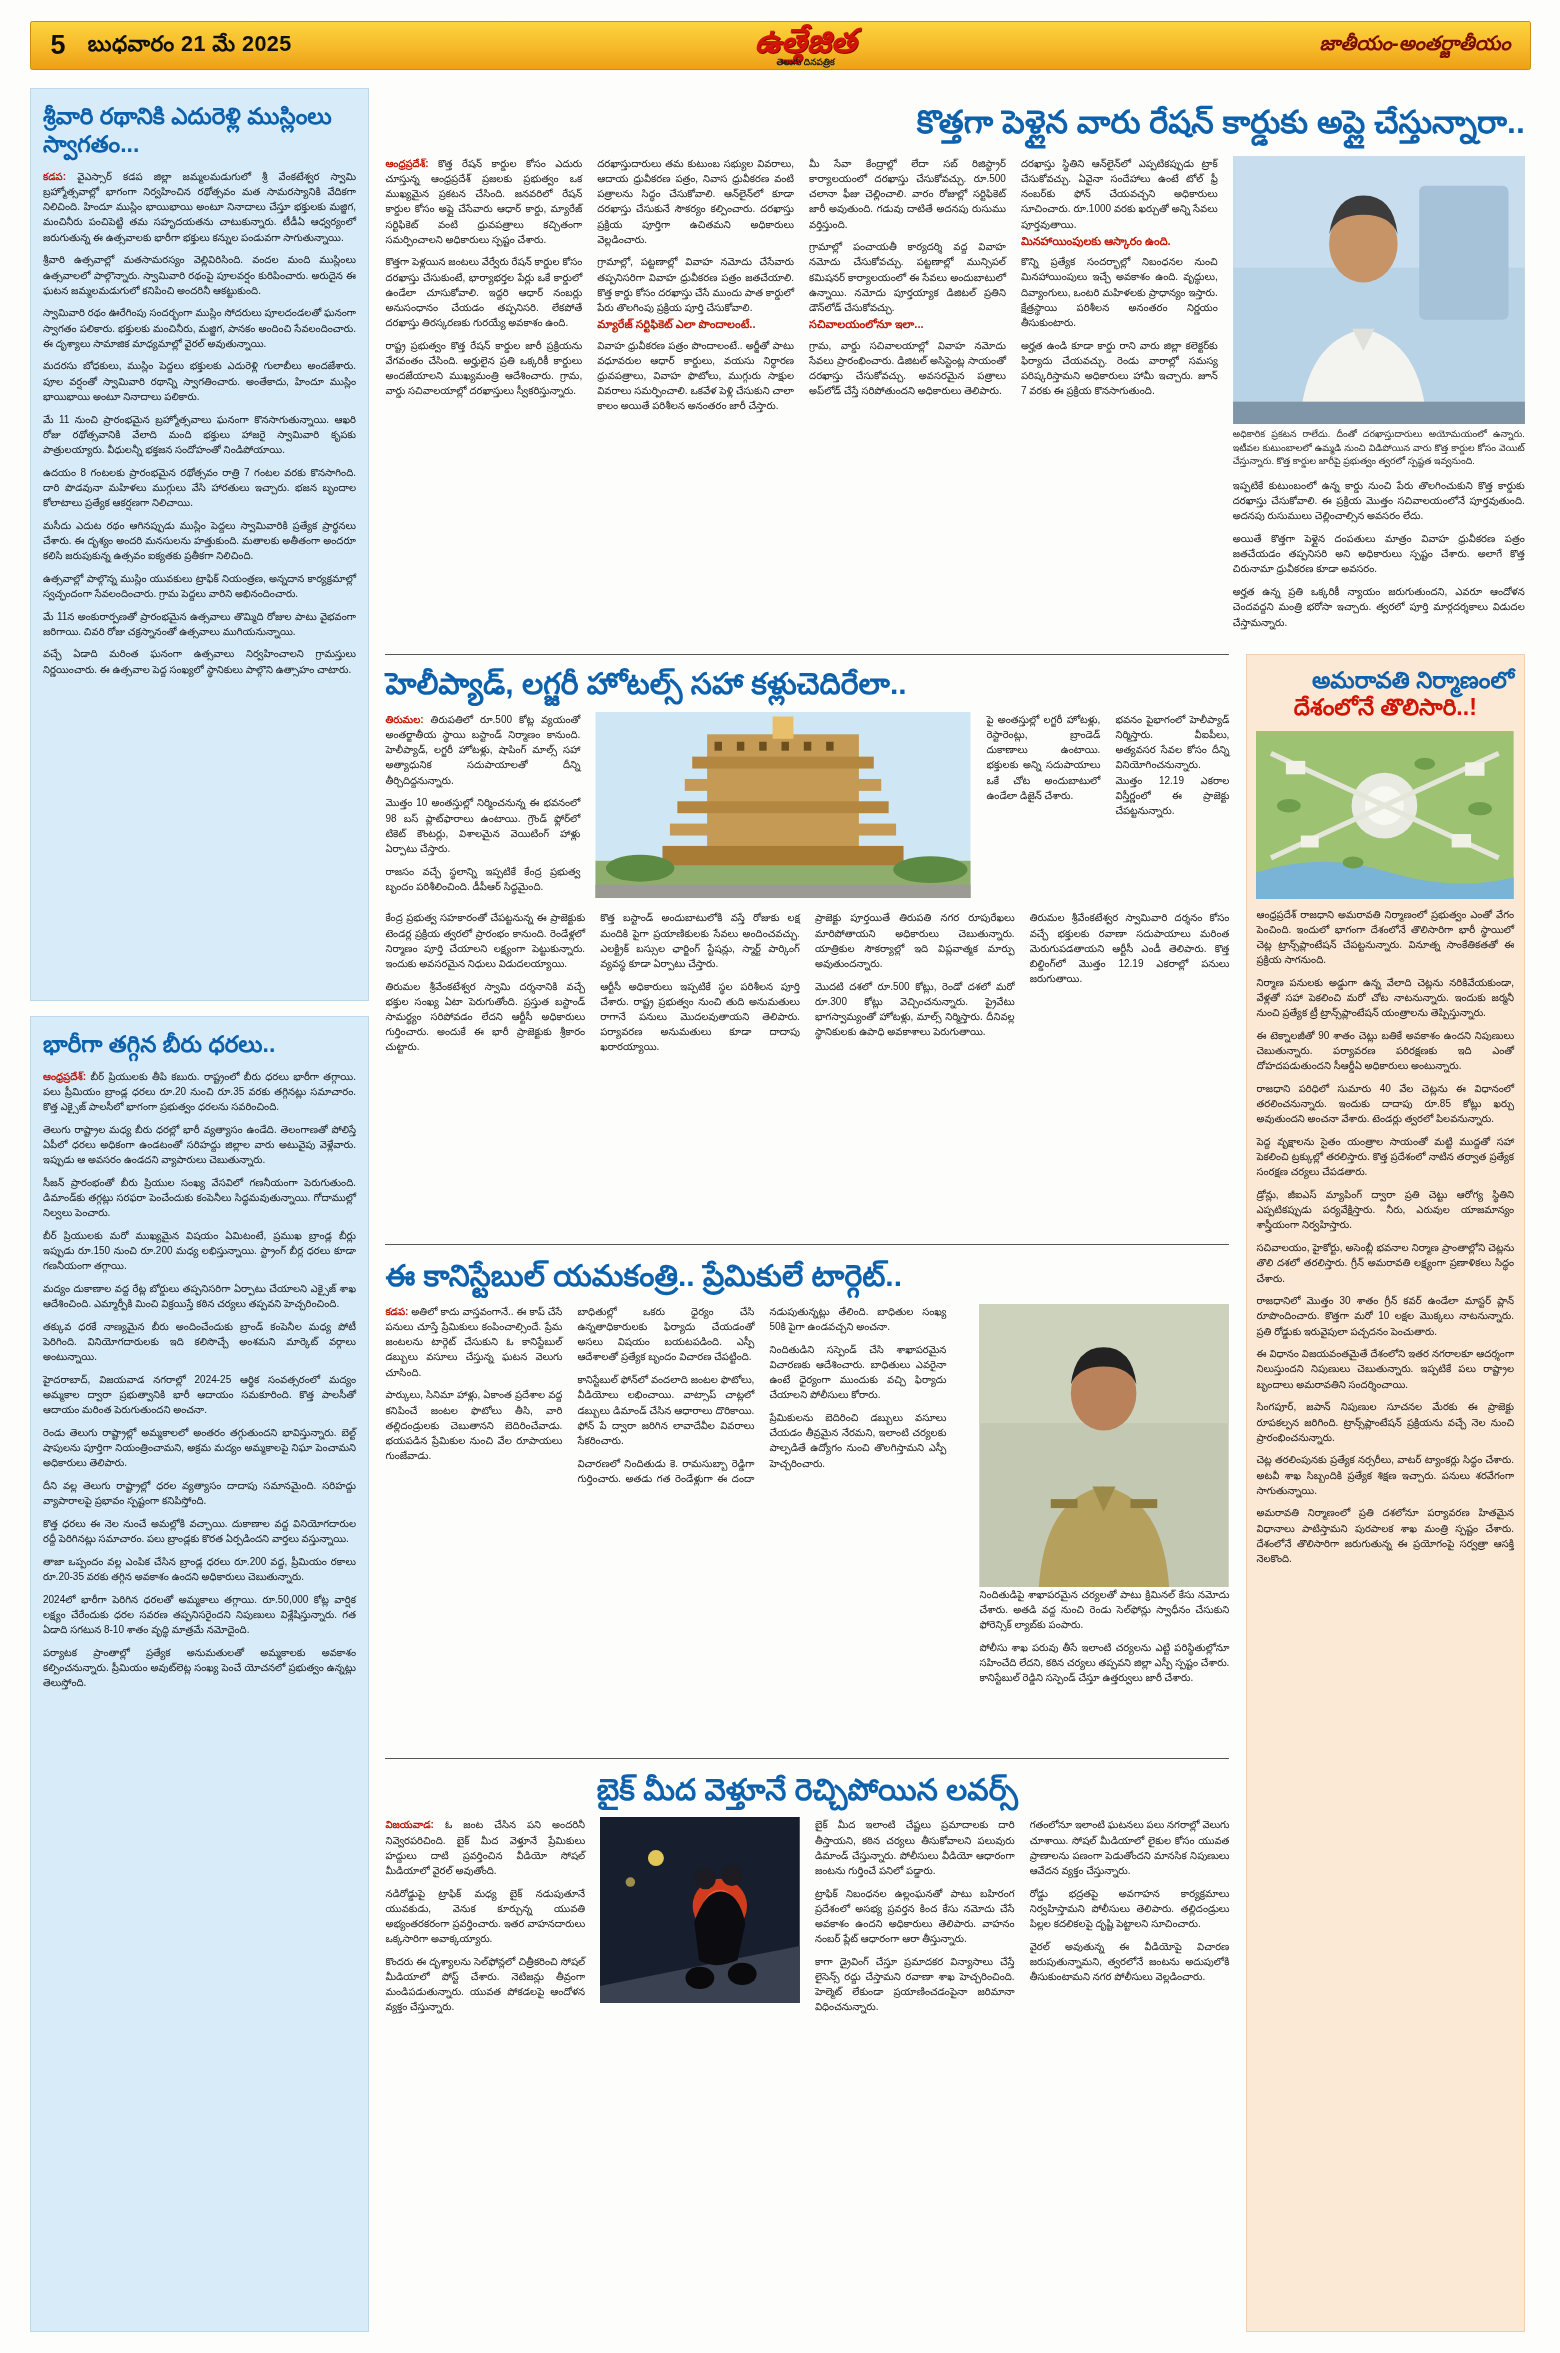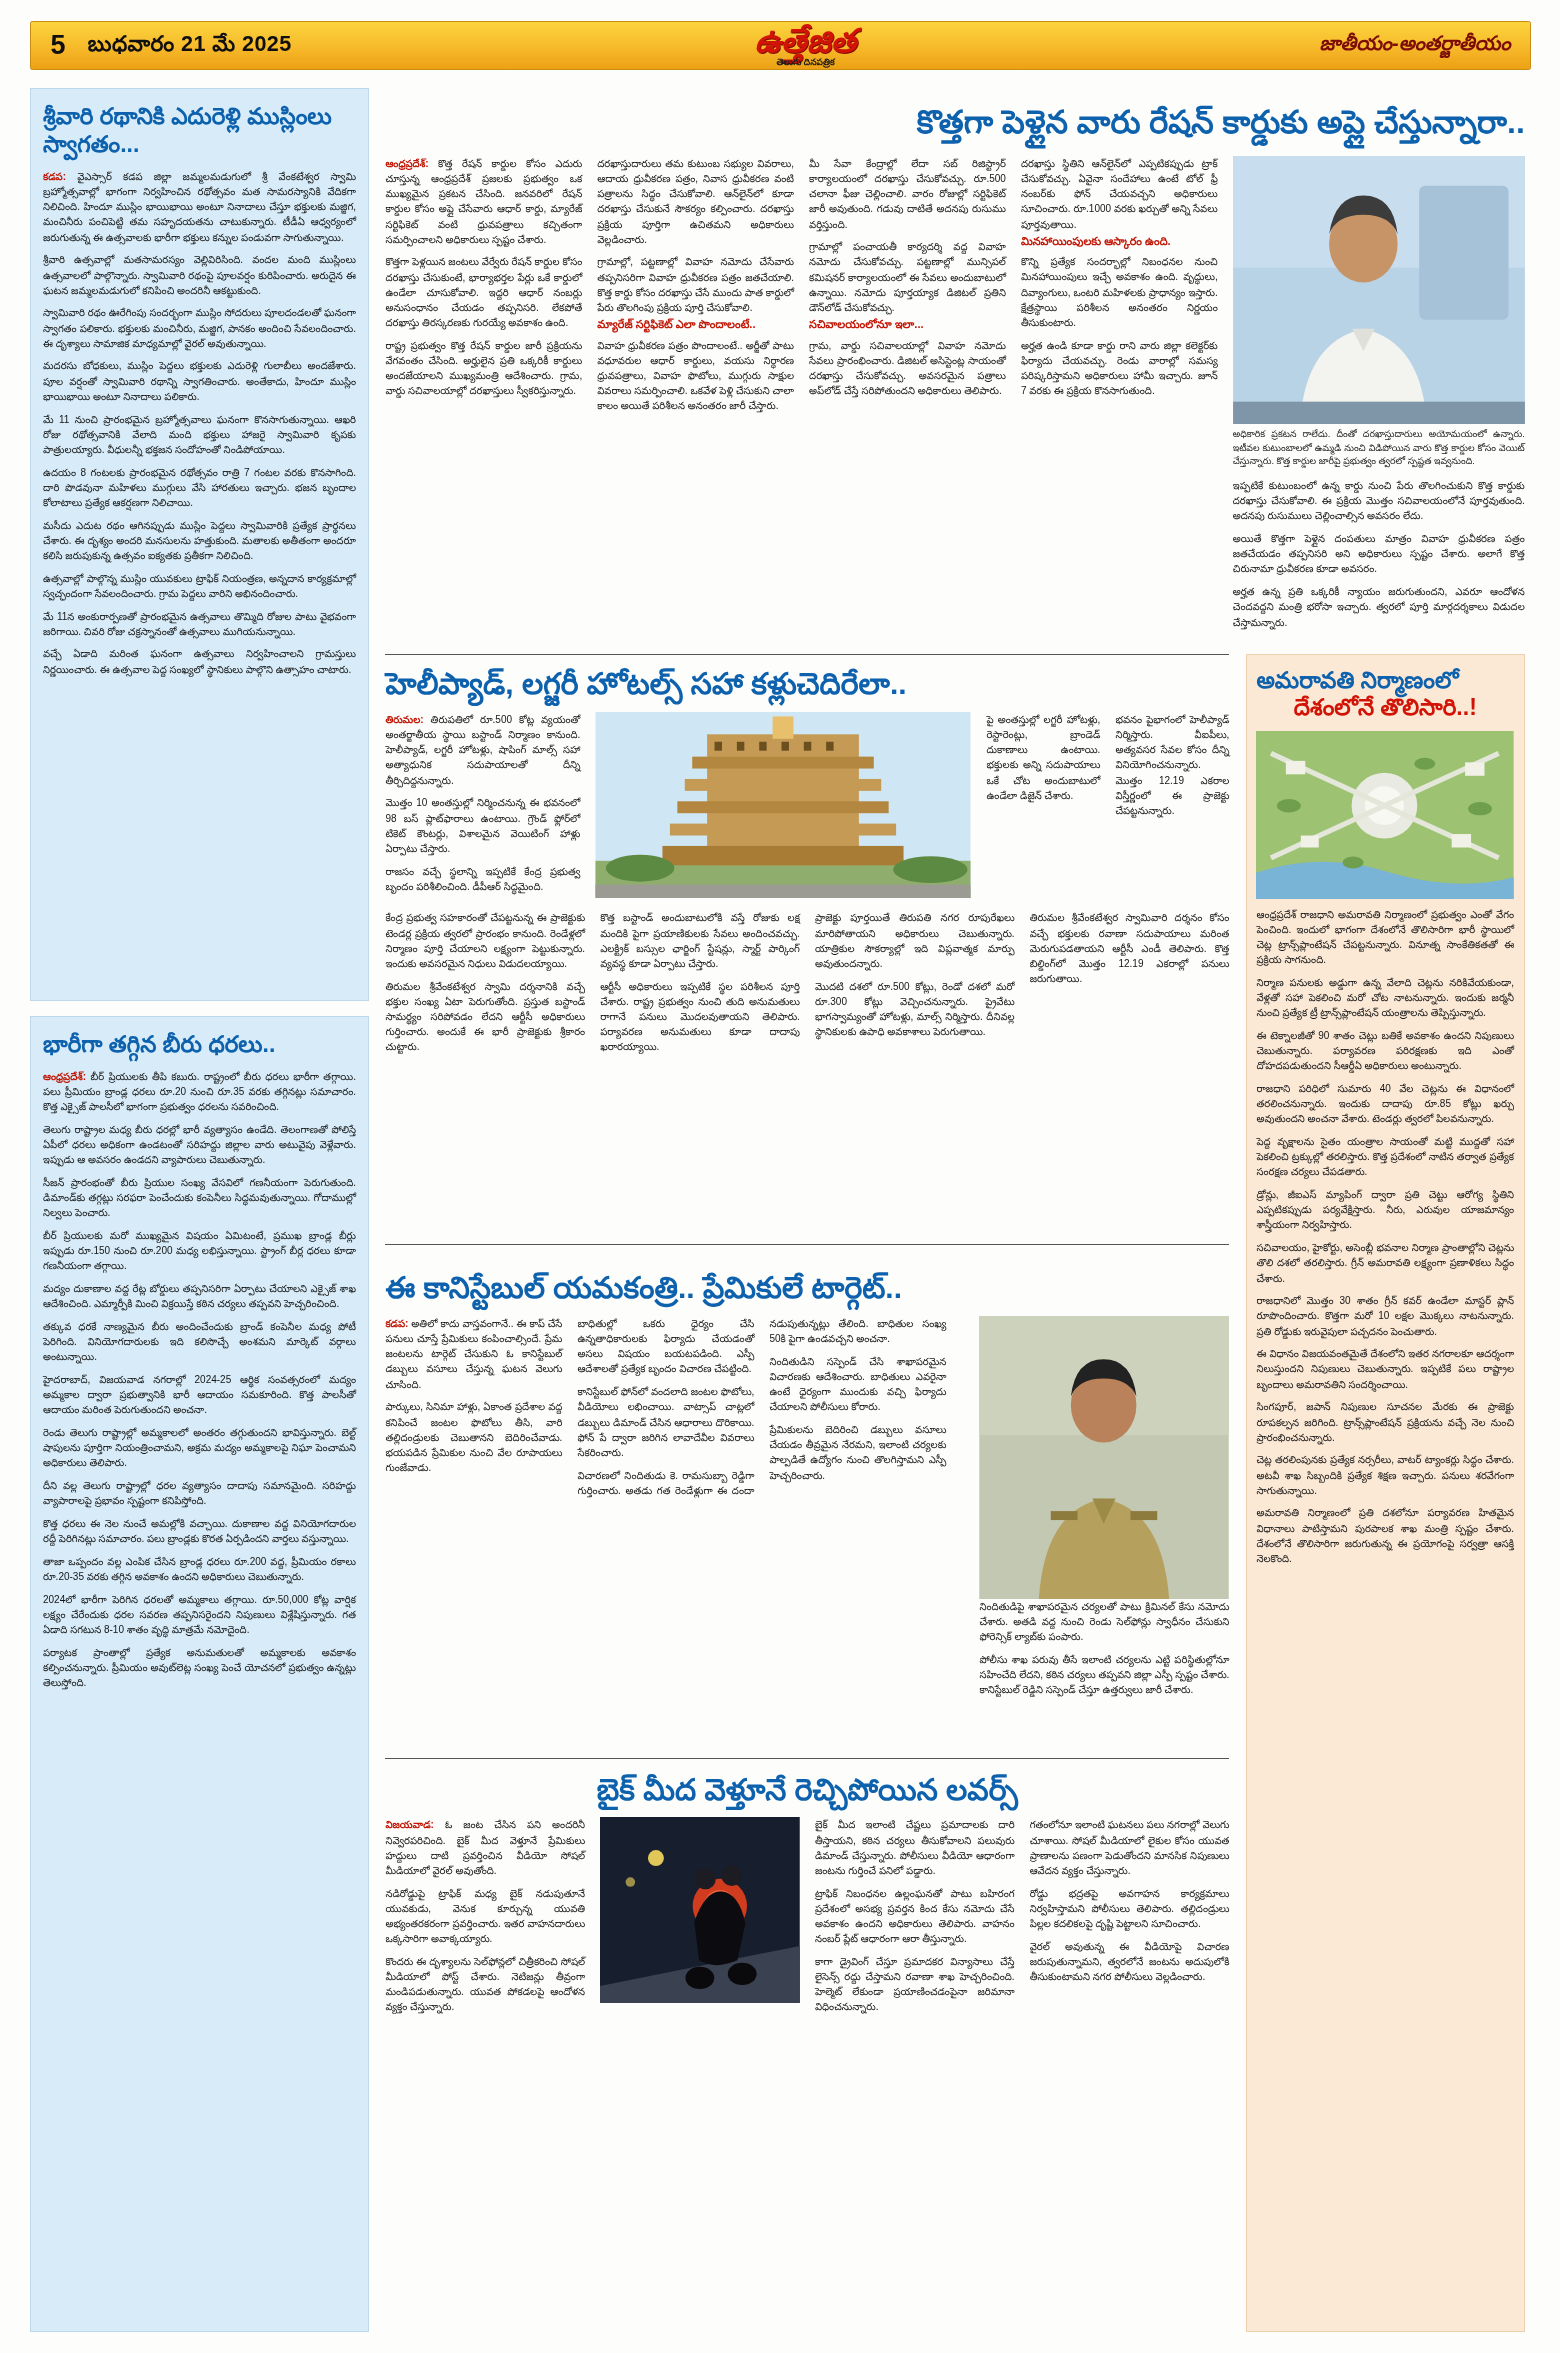--- a/index.html
+++ b/index.html
@@ -52,30 +52,30 @@
   .ration-cols { flex:1; column-count:4; column-gap:15px; }
   .photo-strip { width:292px; flex:0 0 292px; }
   
   .sec-title { color:#0d61ad; font-size:30px; font-weight:bold; margin:9px 0 10.4px; line-height:1.15; }
   .temple { min-height:589px; padding-top:3px; }
   .temple-top { display:flex; gap:15px; margin-bottom:9px; }
   .tcol { width:195px; flex:0 0 195px; }
   .tphoto { width:376px; flex:0 0 376px; }
   .tcol2 { flex:1; column-count:2; column-gap:15px; }
   .temple-bottom { column-count:4; column-gap:15px; }
-  .constable { min-height:514px; border-top:1.5px solid #555; padding-top:17px; }
+  .constable { min-height:514px; border-top:1.5px solid #555; padding-top:5px; }
   .const-flex { display:flex; gap:33px; }
   .const-cols { flex:1; column-count:3; column-gap:15px; }
   .const-right { width:250px; flex:0 0 250px; }
   .bike { min-height:574px; border-top:1.5px solid #555; padding-top:4.5px; }
   .bike-title { text-align:center; }
   .bike-cols { column-count:4; column-gap:15px; }
   .bike-photo-wrap { width:100%; margin:3px 0 7.5px; break-inside:avoid; }
   
-  .right-title-blue { color:#0d61ad; font-size:23px; font-weight:bold; text-align:left; margin:1.5px 0 0; line-height:1.2; }
+  .right-title-blue { color:#0d61ad; font-size:23px; font-weight:bold; text-align:right; margin:1.5px 0 0; line-height:1.2; }
   .right-title-red { color:#d21407; font-size:23px; font-weight:bold; text-align:center; margin:0 0 9px; line-height:1.2; }
   .right-rail .para { font-size:10px; }
   .rphoto { margin-bottom:7.5px; }
   svg { display:block; }
 </style>
 </head>
 <body>
 
 <div class="page">
 

